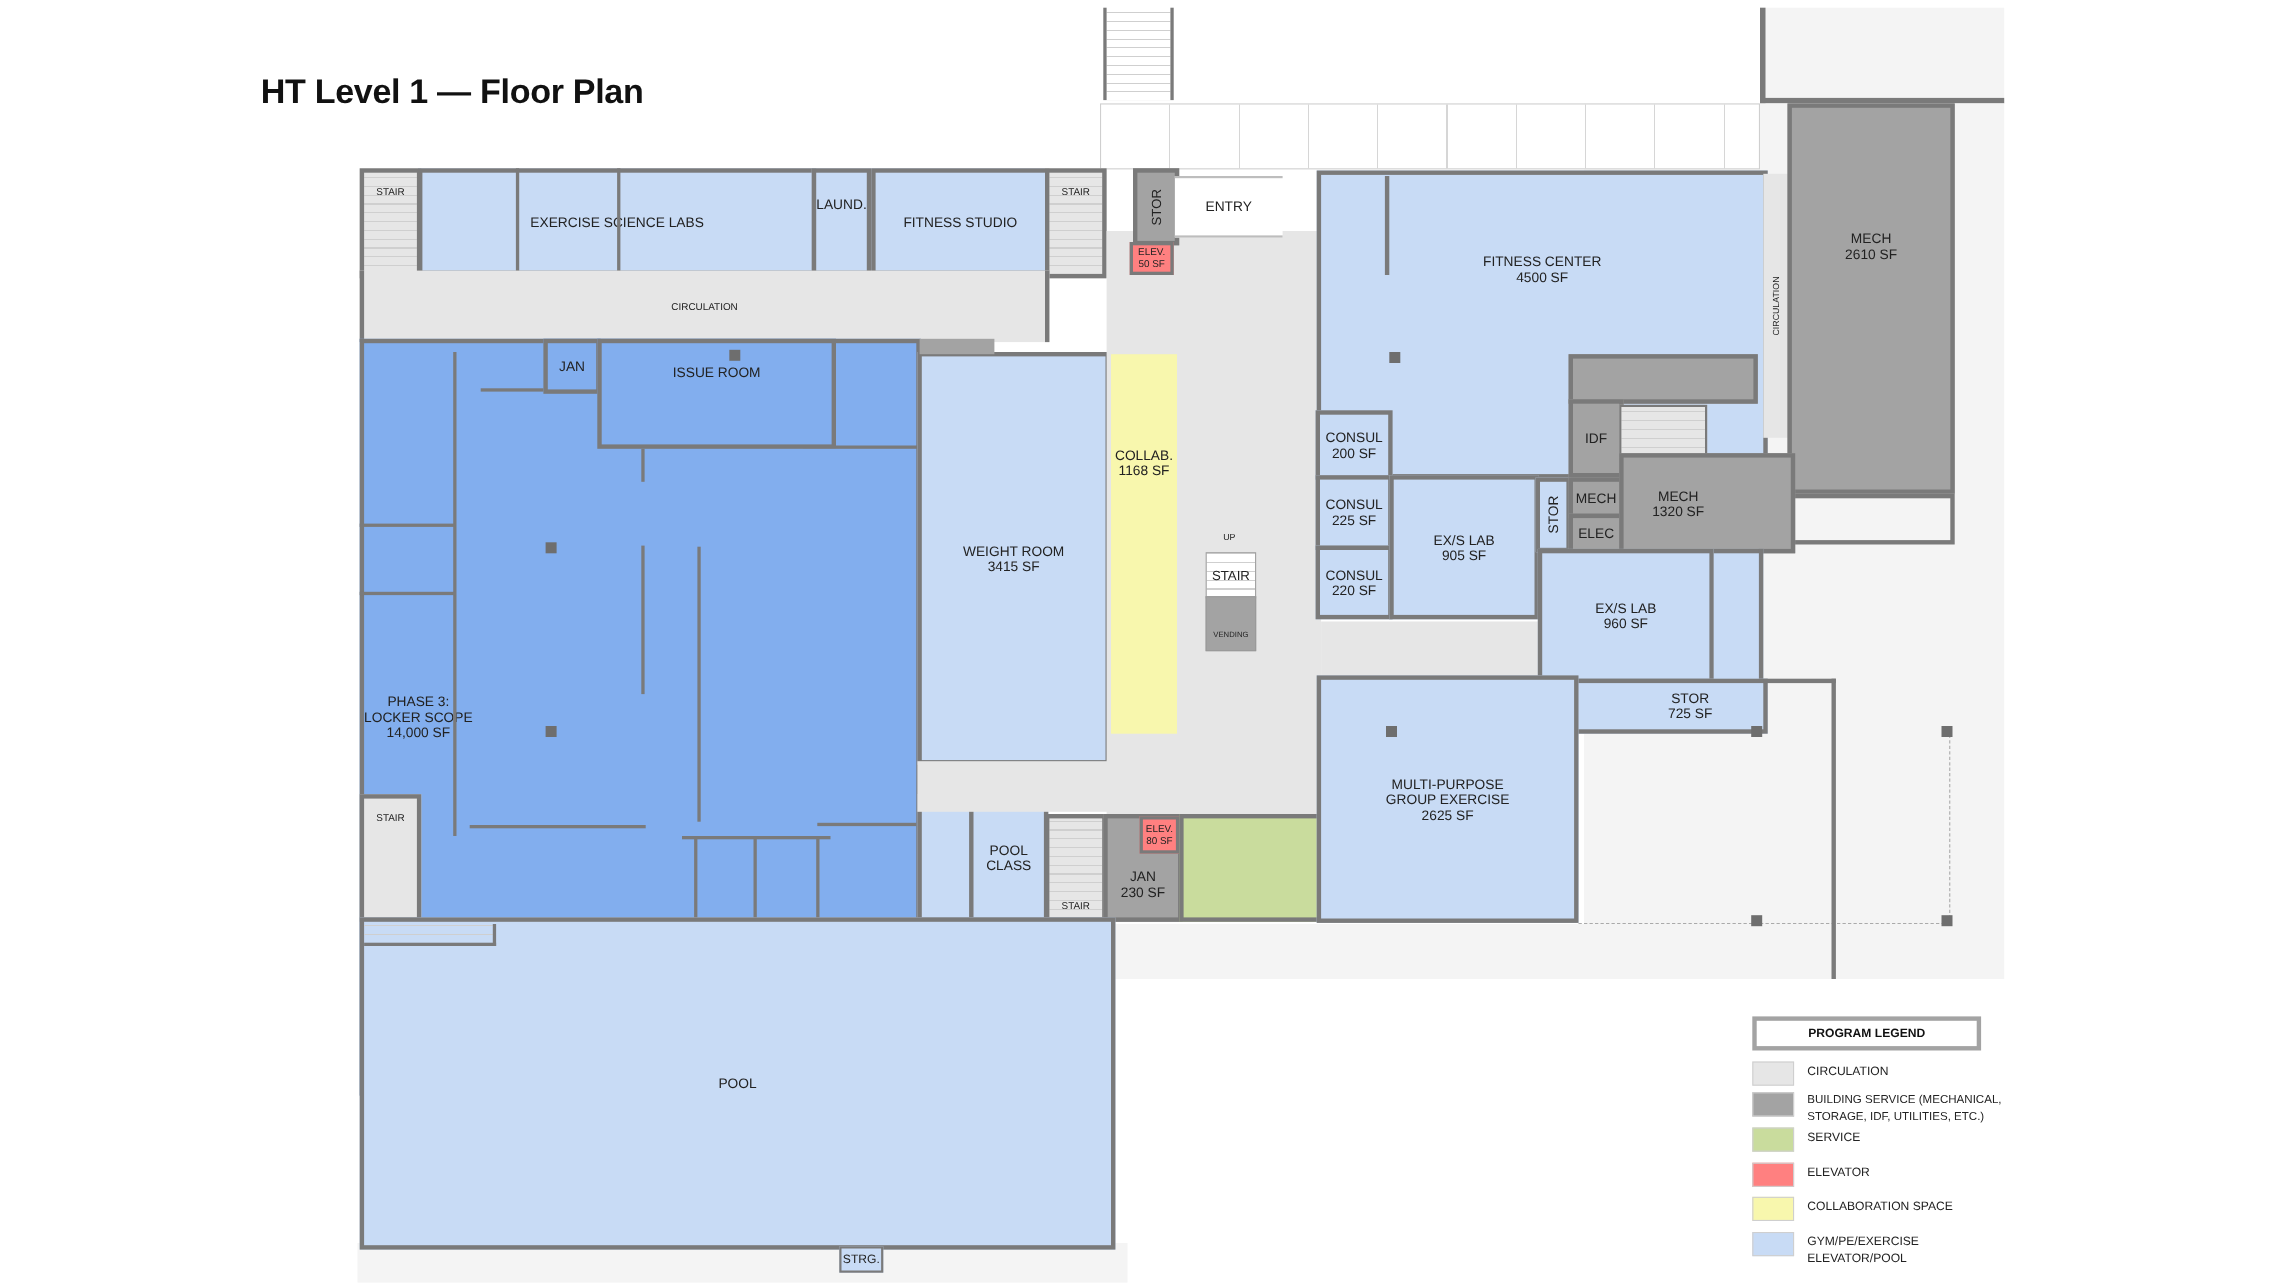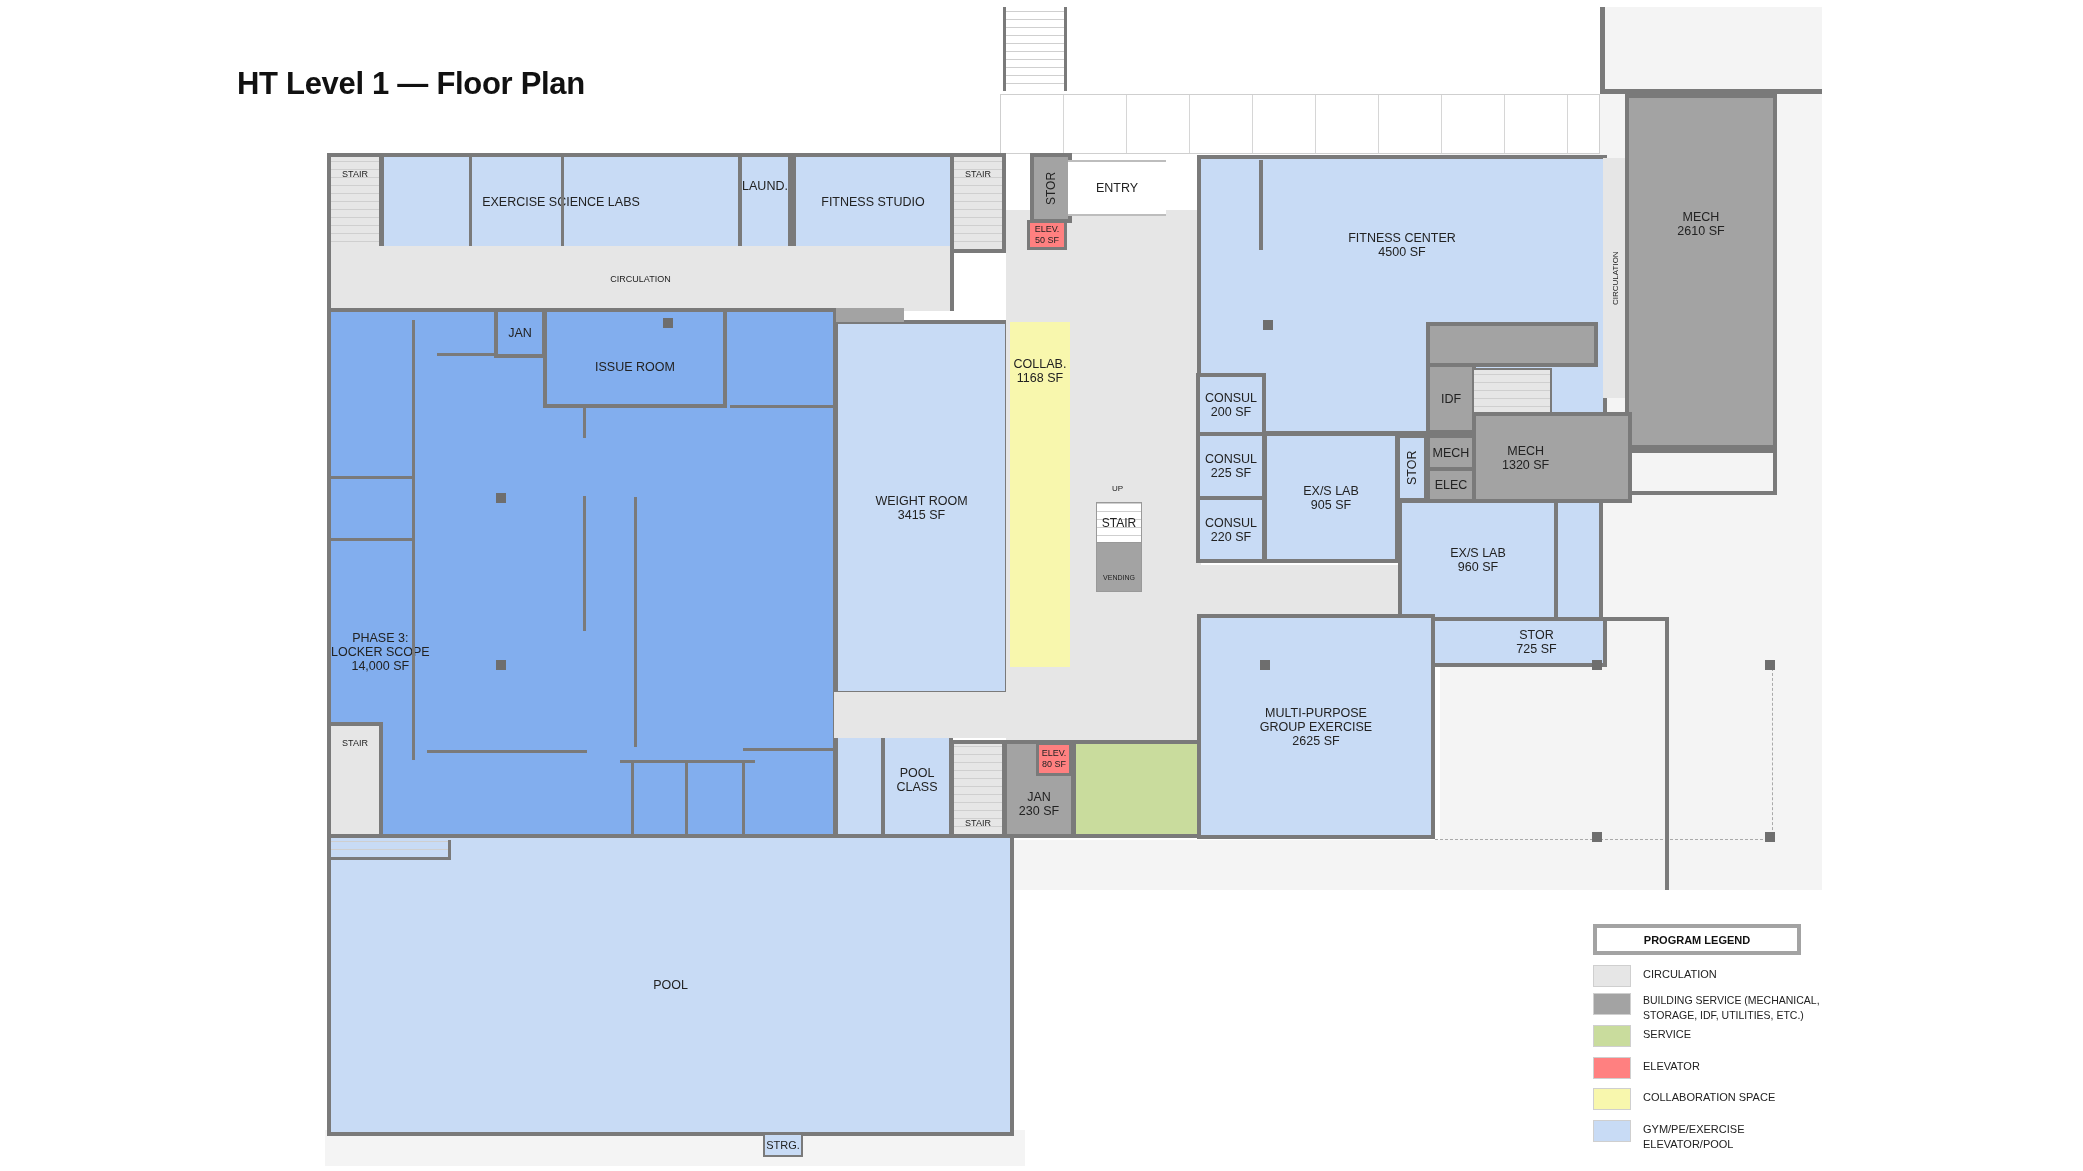--- a/index.html
+++ b/index.html
@@ -70,21 +70,21 @@
 <div class="abs wall" style="left:700px;top:313px;width:3px;height:55px;"></div>
 <div class="abs wall" style="left:427px;top:750px;width:160px;height:3px;"></div>
 <div class="abs wall" style="left:631px;top:760px;width:3px;height:75px;"></div>
 <div class="abs wall" style="left:685px;top:760px;width:3px;height:75px;"></div>
 <div class="abs wall" style="left:742px;top:760px;width:3px;height:75px;"></div>
 <div class="abs wall" style="left:620px;top:760px;width:135px;height:3px;"></div>
 <div class="abs wall" style="left:743px;top:748px;width:90px;height:3px;"></div>
 
 <div class="abs room lock" style="left:494px;top:308px;width:52px;height:50px;">JAN</div>
 
-<div class="abs room lock" style="left:543px;top:308px;width:184px;height:100px;align-items:flex-start;padding-top:48px;">ISSUE ROOM</div>
+<div class="abs room lock" style="left:543px;top:308px;width:217px;height:100px;align-items:flex-start;padding-top:20px;">ISSUE ROOM</div>
 
 <div class="abs room circ small" style="left:327px;top:722px;width:56px;height:116px;align-items:flex-start;padding-top:10px;">STAIR</div>
 
 <div class="abs room gym" style="left:834px;top:320px;width:175px;height:375px;">WEIGHT ROOM
 3415 SF</div>
 <div class="abs svc" style="left:836px;top:308px;width:68px;height:14px;"></div>
 
 <div class="abs room gym" style="left:834px;top:722px;width:52px;height:116px;"></div>
 <div class="abs room gym" style="left:881px;top:722px;width:72px;height:116px;">POOL
 CLASS</div>
@@ -93,21 +93,21 @@
 <div class="abs circ" style="left:1006px;top:210px;width:195px;height:530px;"></div>
 <div class="abs circ" style="left:834px;top:692px;width:367px;height:46px;"></div>
 <div class="abs circ" style="left:1201px;top:565px;width:200px;height:50px;"></div>
 
 <div class="abs room svc vert" style="left:1030px;top:153px;width:42px;height:70px;font-size:12px;">STOR</div>
 <div class="abs room elev" style="left:1027px;top:220px;width:40px;height:30px;">ELEV.
 50 SF</div>
 
 <div class="abs room entry" style="left:1068px;top:160px;width:98px;height:56px;border-left:none;border-right:none;border-color:#bdbdbd;border-width:2px;">ENTRY</div>
 
-<div class="abs room collab" style="left:1010px;top:322px;width:60px;height:345px;border:none;align-items:flex-start;padding-top:35px;">COLLAB.
+<div class="abs room collab" style="left:1010px;top:322px;width:60px;height:345px;border:none;align-items:flex-start;padding-top:85px;">COLLAB.
 1168 SF</div>
 
 <div class="abs small" style="left:1112px;top:484px;font-size:8px;color:#222;">UP</div>
 <div class="abs room entry stairs" style="left:1096px;top:502px;width:46px;height:42px;border:1px solid #999;font-size:12px;">STAIR</div>
 <div class="abs room svc" style="left:1096px;top:542px;width:46px;height:50px;border:1px solid #999;font-size:7px;align-items:flex-end;padding-bottom:6px;">VENDING</div>
 
 <div class="abs room svc" style="left:1003px;top:740px;width:72px;height:98px;align-items:flex-end;padding-bottom:16px;">JAN
 230 SF</div>
 <div class="abs room elev" style="left:1036px;top:742px;width:36px;height:34px;">ELEV.
 80 SF</div>

